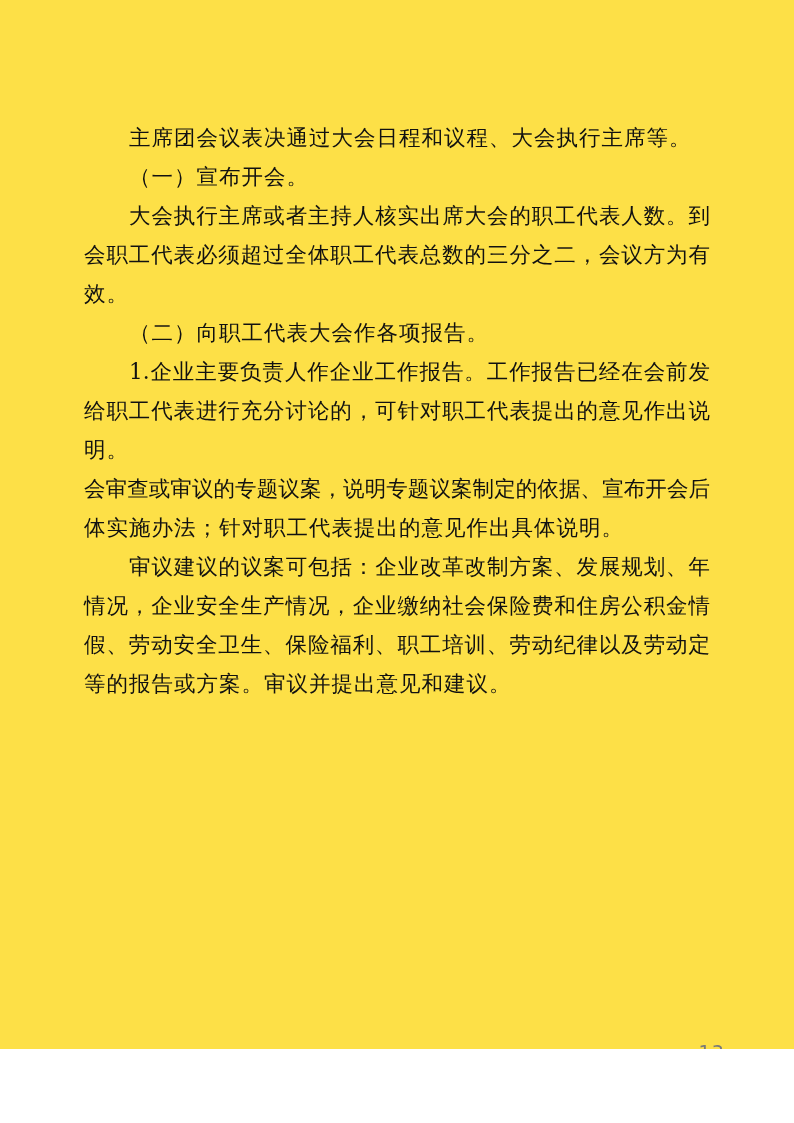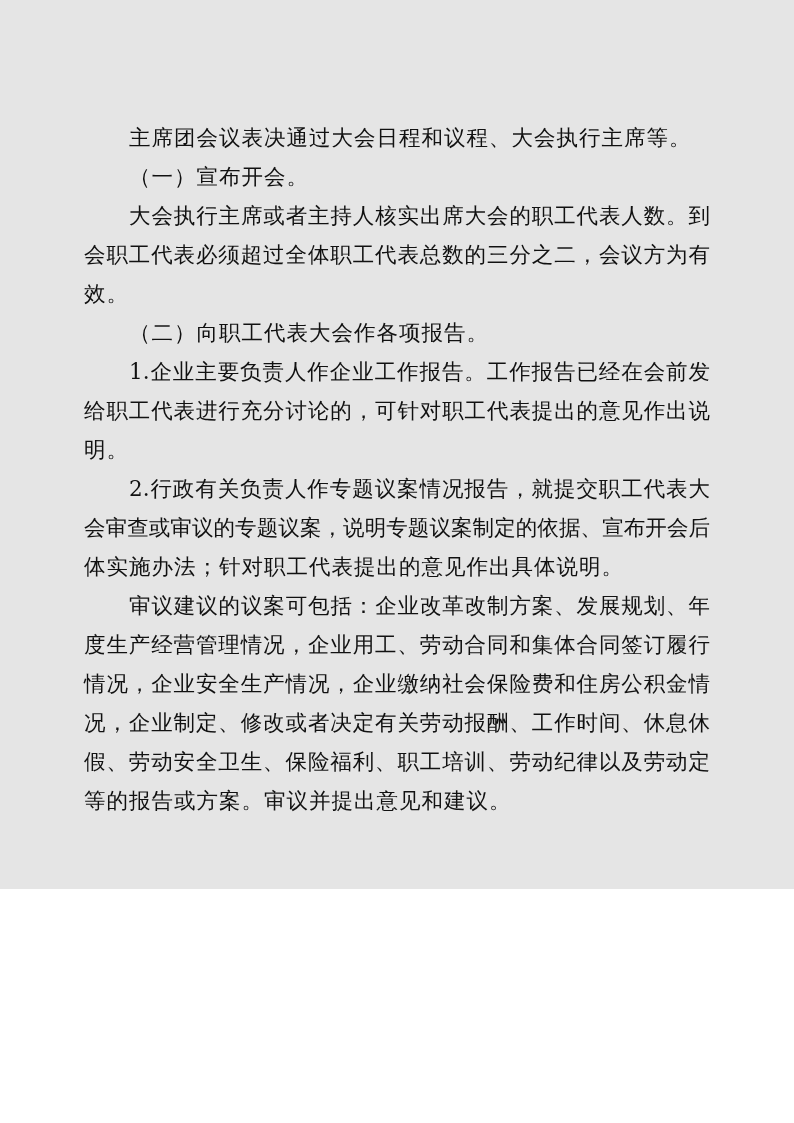--- a/index.html
+++ b/index.html
@@ -3,22 +3,22 @@
 <meta charset="utf-8">
 <style>
   html, body {
     margin: 0;
     padding: 0;
     background: #ffffff;
   }
   .page {
     position: relative;
     width: 794px;
-    height: 889px;
-    background: #e5e5e5;
+    height: 1049px;
+    background: #fde047;
     overflow: hidden;
     font-family: "DejaVu Serif", serif;
   }
   .content {
     position: absolute;
     left: 84px;
     top: 118px;
     width: 626px;
     color: #111111;
   }
@@ -83,28 +83,25 @@
       </div>
       <div class="block subheading">
         <div class="line first">（二）向职工代表大会作各项报告。</div>
       </div>
       <div class="block body">
         <div class="line first fill">1.企业主要负责人作企业工作报告。工作报告已经在会前发</div>
         <div class="line fill">给职工代表进行充分讨论的，可针对职工代表提出的意见作出说</div>
         <div class="line">明。</div>
       </div>
       <div class="block body">
-        <div class="line first fill">2.行政有关负责人作专题议案情况报告，就提交职工代表大</div>
         <div class="line fill">会审查或审议的专题议案，说明专题议案制定的依据、宣布开会后</div>
         <div class="line">体实施办法；针对职工代表提出的意见作出具体说明。</div>
       </div>
       <div class="block body">
         <div class="line first fill">审议建议的议案可包括：企业改革改制方案、发展规划、年</div>
-        <div class="line fill">度生产经营管理情况，企业用工、劳动合同和集体合同签订履行</div>
         <div class="line fill">情况，企业安全生产情况，企业缴纳社会保险费和住房公积金情</div>
-        <div class="line fill">况，企业制定、修改或者决定有关劳动报酬、工作时间、休息休</div>
         <div class="line fill">假、劳动安全卫生、保险福利、职工培训、劳动纪律以及劳动定</div>
         <div class="line">等的报告或方案。审议并提出意见和建议。</div>
       </div>
     </div>
 
   <div class="page-number">– 13 –</div>
 </div>
 
 </body></html>

